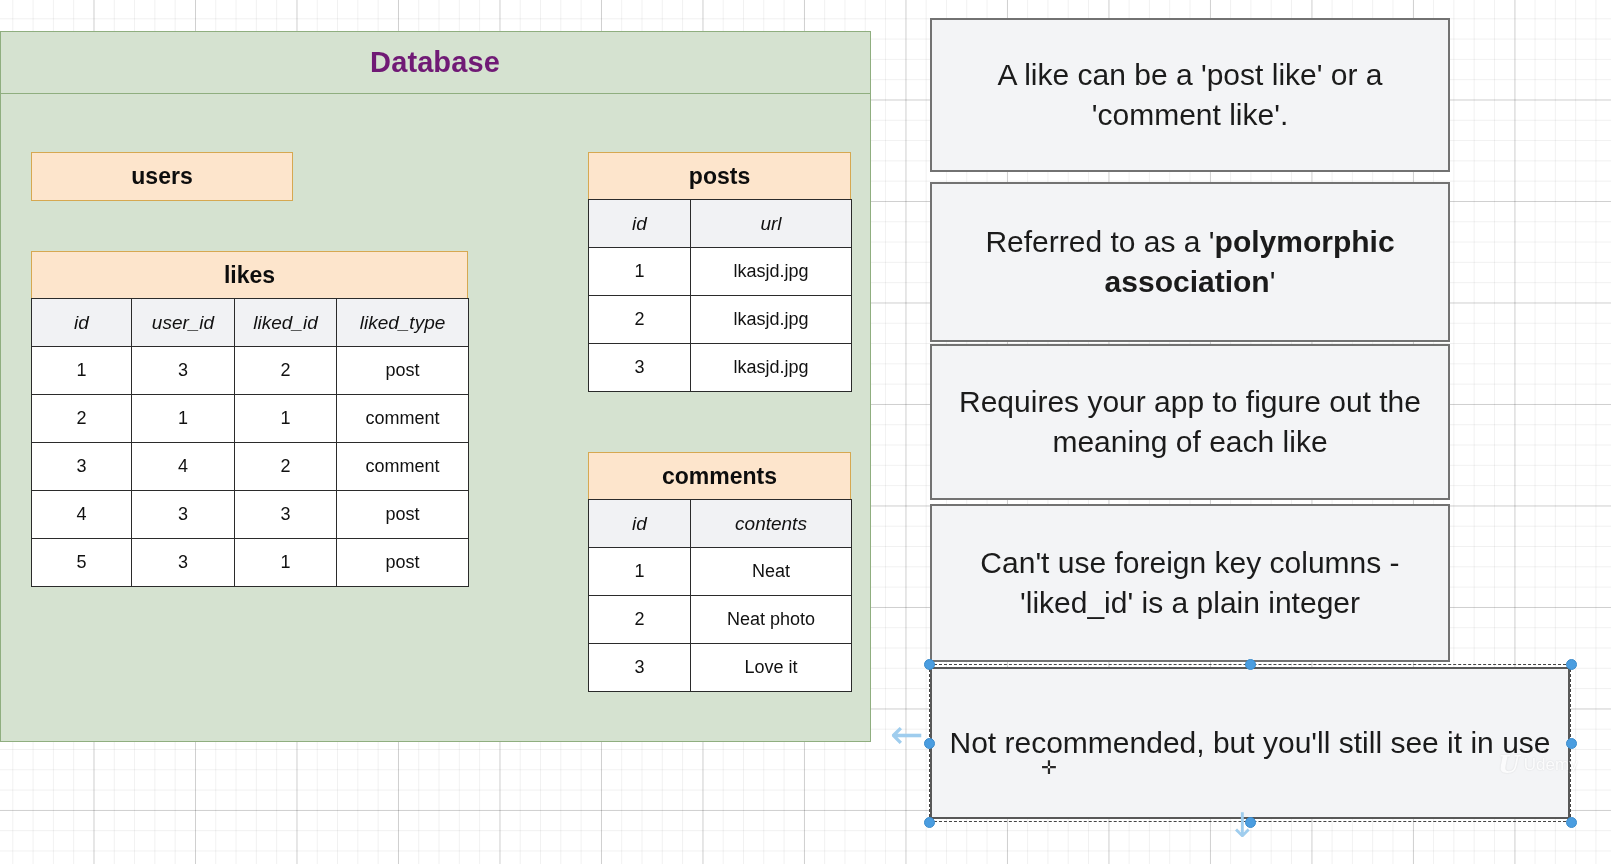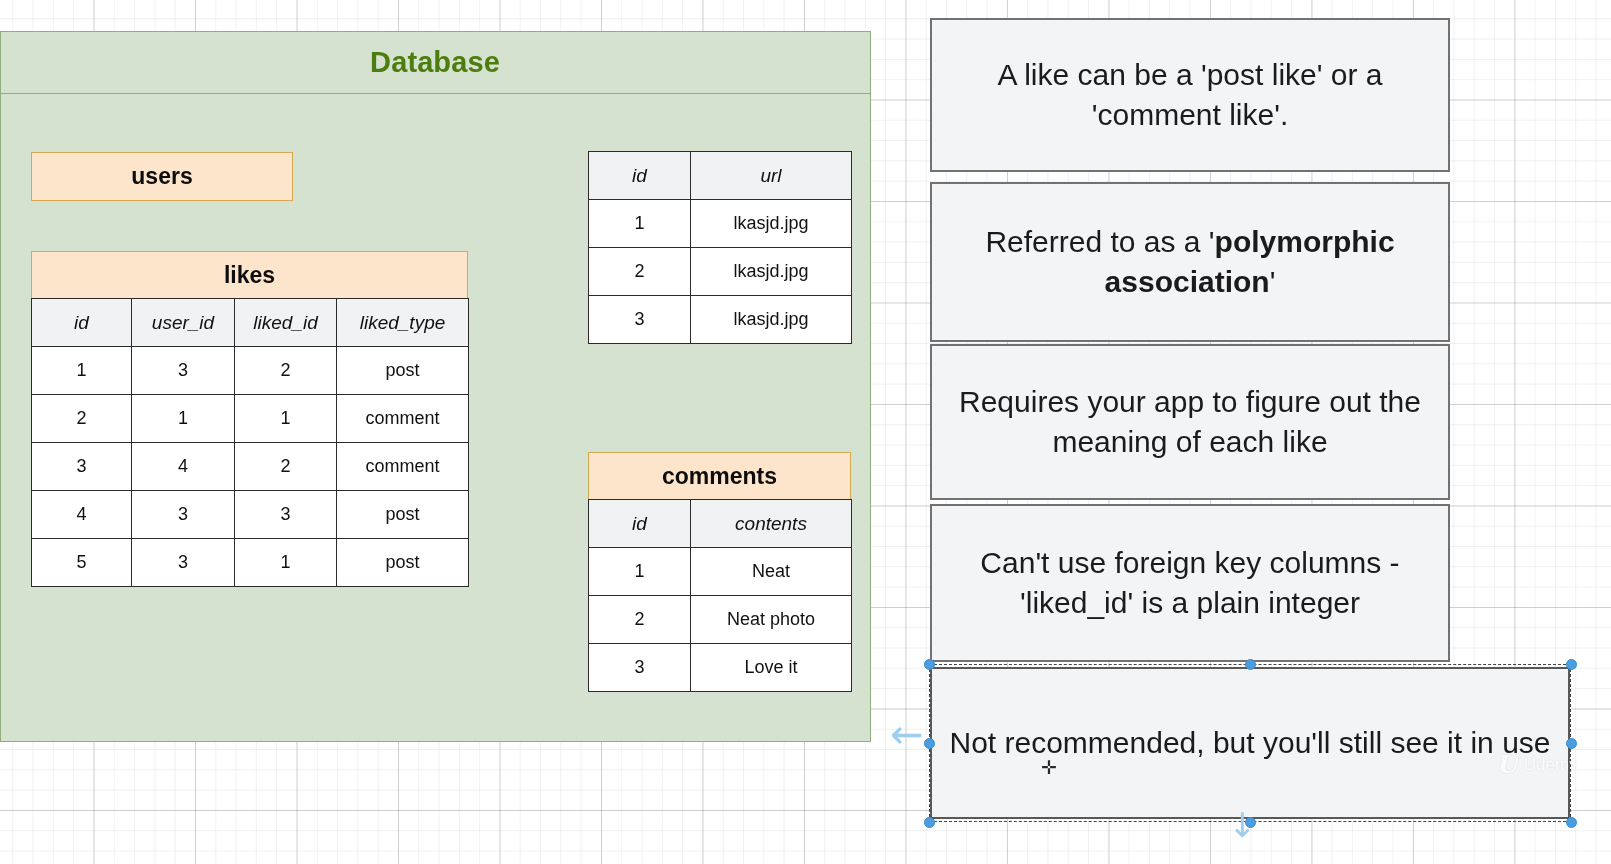--- a/index.html
+++ b/index.html
@@ -32,21 +32,21 @@
   }
   #db-header {
     position: absolute;
     left: -1.5px; top: -1.5px;
     width: 871px; height: 63px;
     background: #d5e2d0;
     border: 1.5px solid #8fae7f;
     display: flex; align-items: center; justify-content: center;
   }
   #db-header-title {
-    font-size: 29px; font-weight: bold; color: #4d7c0f;
+    font-size: 29px; font-weight: bold; color: #701a75;
     letter-spacing: 0.1px;
   }
 
   
   .entity {
     position: absolute;
   }
   .entity-title {
     background: #fde5cc;
     border: 1.5px solid #d6a851;
@@ -226,20 +226,21 @@
             <td>5</td>
             <td>3</td>
             <td>1</td>
             <td>post</td>
           </tr>
         </tbody>
       </table>
     </div>
 
     <div class="entity" id="entity-posts">
+      <div class="entity-title">posts</div>
       <table class="etable">
         <thead>
           <tr>
             <th>id</th>
             <th>url</th>
           </tr>
         </thead>
         <tbody>
           <tr>
             <td>1</td>

